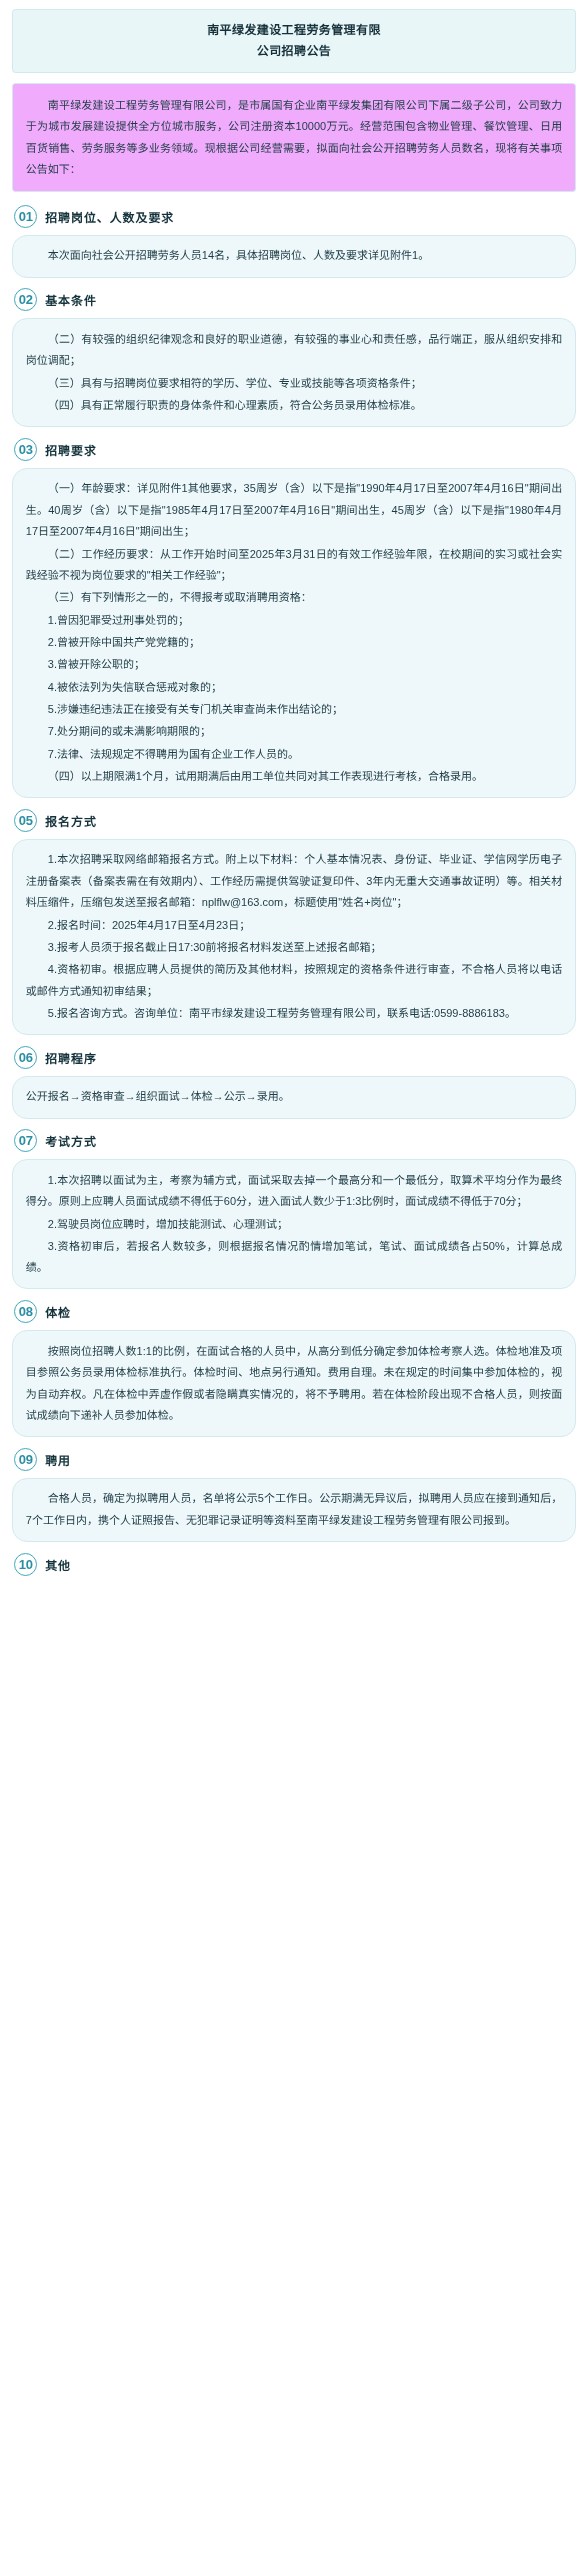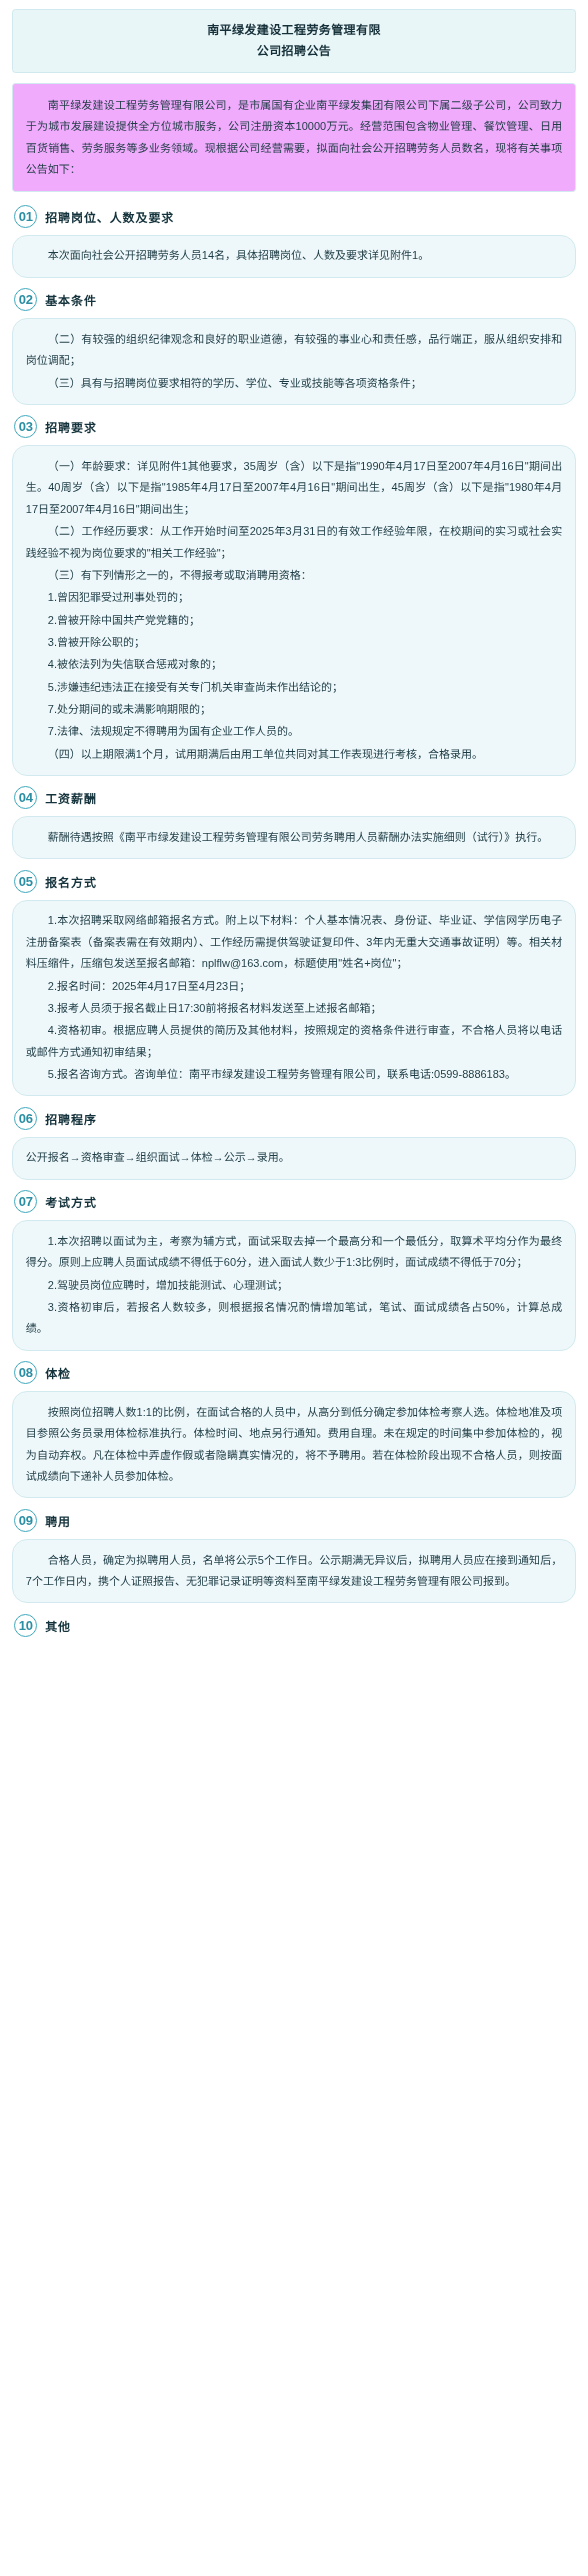--- a/index.html
+++ b/index.html
@@ -124,20 +124,21 @@
         </div>
       </div>
       <div class="section">
         <div class="sec-head">
           <div class="sec-num">02</div>
           <div class="sec-title">基本条件</div>
         </div>
         <div class="sec-body">
           <p>（二）有较强的组织纪律观念和良好的职业道德，有较强的事业心和责任感，品行端正，服从组织安排和岗位调配；</p>
           <p>（三）具有与招聘岗位要求相符的学历、学位、专业或技能等各项资格条件；</p>
+          <p>（四）具有正常履行职责的身体条件和心理素质，符合公务员录用体检标准。</p>
         </div>
       </div>
       <div class="section">
         <div class="sec-head">
           <div class="sec-num">03</div>
           <div class="sec-title">招聘要求</div>
         </div>
         <div class="sec-body">
           <p>（一）年龄要求：详见附件1其他要求，35周岁（含）以下是指"1990年4月17日至2007年4月16日"期间出生。40周岁（含）以下是指"1985年4月17日至2007年4月16日"期间出生，45周岁（含）以下是指"1980年4月17日至2007年4月16日"期间出生；</p>
           <p>（二）工作经历要求：从工作开始时间至2025年3月31日的有效工作经验年限，在校期间的实习或社会实践经验不视为岗位要求的"相关工作经验"；</p>
@@ -147,29 +148,20 @@
           <p>3.曾被开除公职的；</p>
           <p>4.被依法列为失信联合惩戒对象的；</p>
           <p>5.涉嫌违纪违法正在接受有关专门机关审查尚未作出结论的；</p>
           <p>7.处分期间的或未满影响期限的；</p>
           <p>7.法律、法规规定不得聘用为国有企业工作人员的。</p>
           <p>（四）以上期限满1个月，试用期满后由用工单位共同对其工作表现进行考核，合格录用。</p>
         </div>
       </div>
       <div class="section">
         <div class="sec-head">
-          <div class="sec-num">04</div>
-          <div class="sec-title">工资薪酬</div>
-        </div>
-        <div class="sec-body">
-          <p>薪酬待遇按照《南平市绿发建设工程劳务管理有限公司劳务聘用人员薪酬办法实施细则（试行）》执行。</p>
-        </div>
-      </div>
-      <div class="section">
-        <div class="sec-head">
           <div class="sec-num">05</div>
           <div class="sec-title">报名方式</div>
         </div>
         <div class="sec-body">
           <p>1.本次招聘采取网络邮箱报名方式。附上以下材料：个人基本情况表、身份证、毕业证、学信网学历电子注册备案表（备案表需在有效期内）、工作经历需提供驾驶证复印件、3年内无重大交通事故证明）等。相关材料压缩件，压缩包发送至报名邮箱：nplflw@163.com，标题使用"姓名+岗位"；</p>
           <p>2.报名时间：2025年4月17日至4月23日；</p>
           <p>3.报考人员须于报名截止日17:30前将报名材料发送至上述报名邮箱；</p>
           <p>4.资格初审。根据应聘人员提供的简历及其他材料，按照规定的资格条件进行审查，不合格人员将以电话或邮件方式通知初审结果；</p>
           <p>5.报名咨询方式。咨询单位：南平市绿发建设工程劳务管理有限公司，联系电话:0599-8886183。</p>
         </div>

